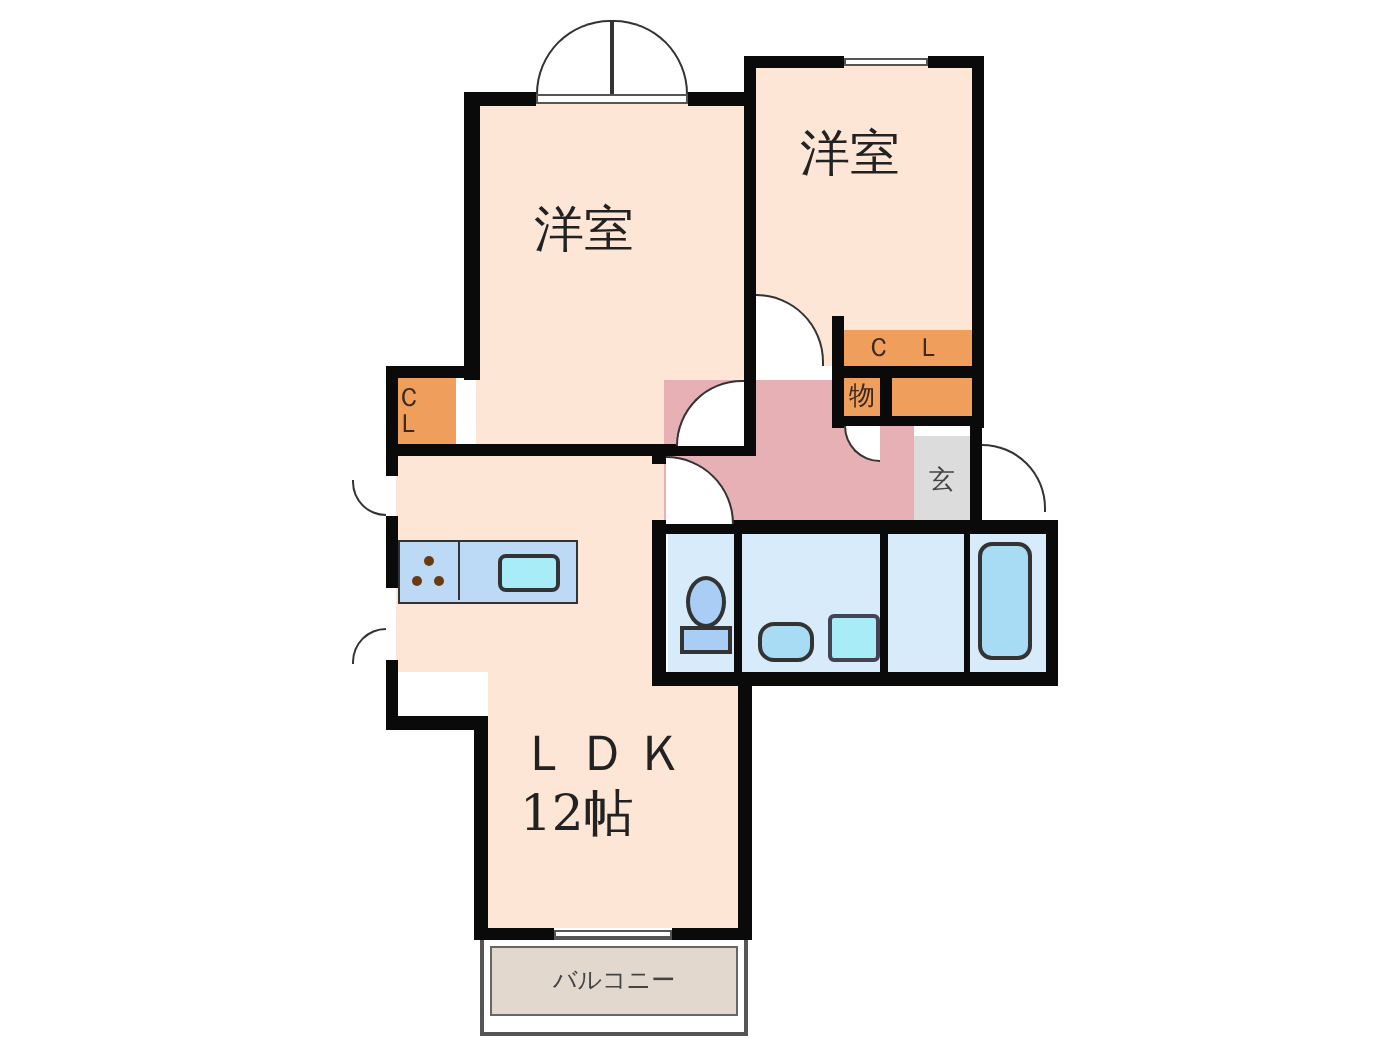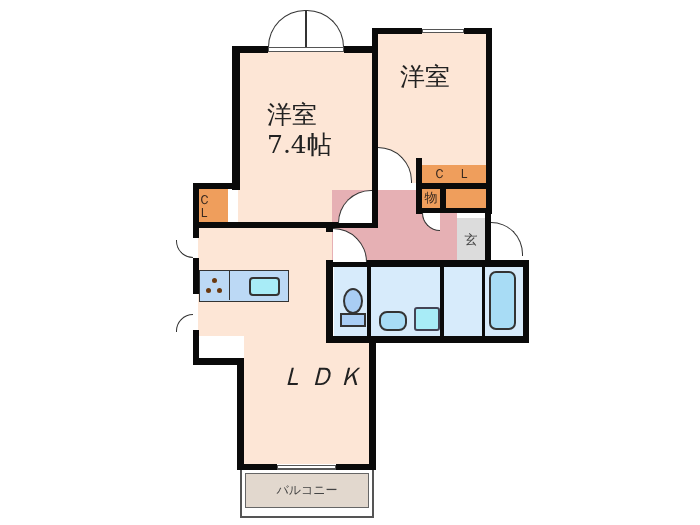--- a/index.html
+++ b/index.html
@@ -113,20 +113,20 @@
 </div>
 
 <div class="fixture" style="left:343px;top:288px;width:20px;height:26px;border-radius:50%;background:#a9cdf4;"></div>
 <div class="fixture" style="left:340px;top:313px;width:26px;height:14px;background:#a9cdf4;"></div>
 <div class="fixture" style="left:379px;top:311px;width:28px;height:20px;border-radius:8px;background:#a8dcf5;"></div>
 <div class="fixture" style="left:414px;top:307px;width:26px;height:24px;border-radius:3px;background:#a8ecf7;border-color:#445;"></div>
 <div class="fixture" style="left:489px;top:271px;width:27px;height:59px;border-radius:7px;background:#a8dcf5;"></div>
 
 <div class="label" style="left:267px;top:100px;">
   <div>洋室</div>
-  <div>7.4帖</div>
 </div>
 <div class="label" style="left:400px;top:62px;">
   <div>洋室</div>
 </div>
-<div class="label" style="left:280px;top:362px;font-style:italic;">
+<div class="label" style="left:260px;top:362px;">
   <div style="letter-spacing:4px;">ＬＤＫ</div>
+  <div>12帖</div>
 </div>
 
 </body></html>

